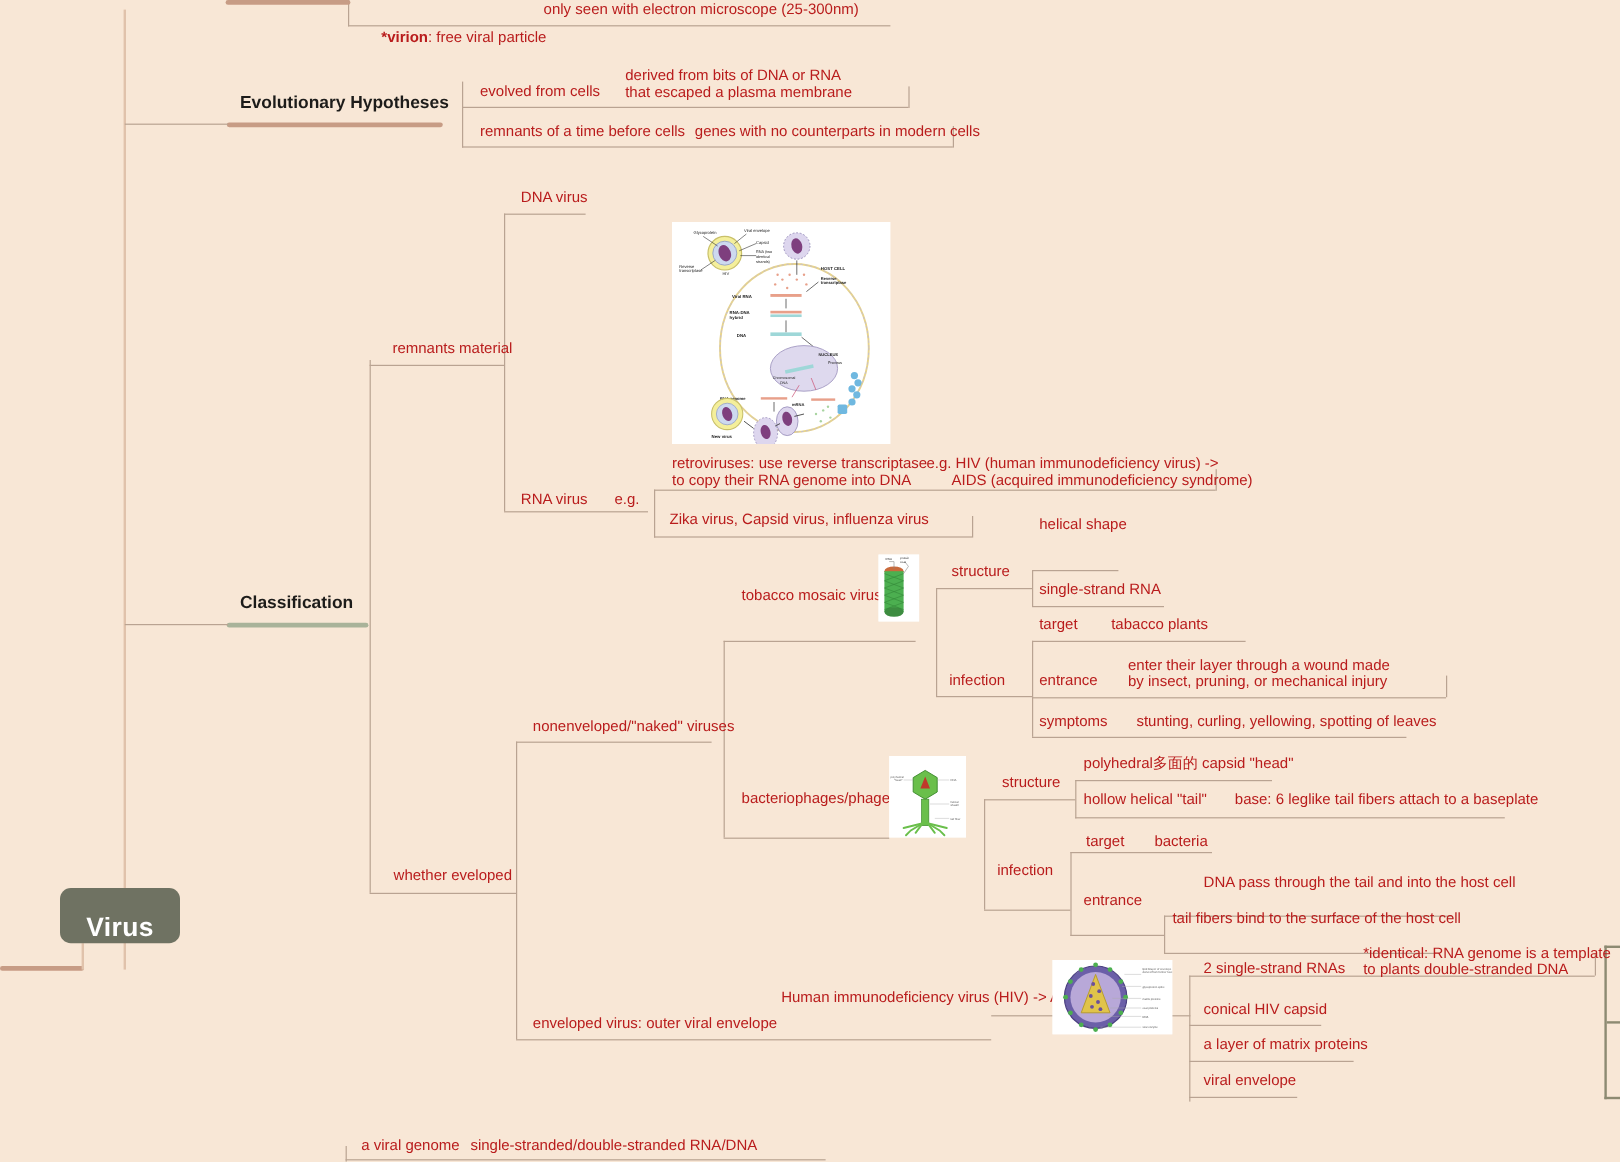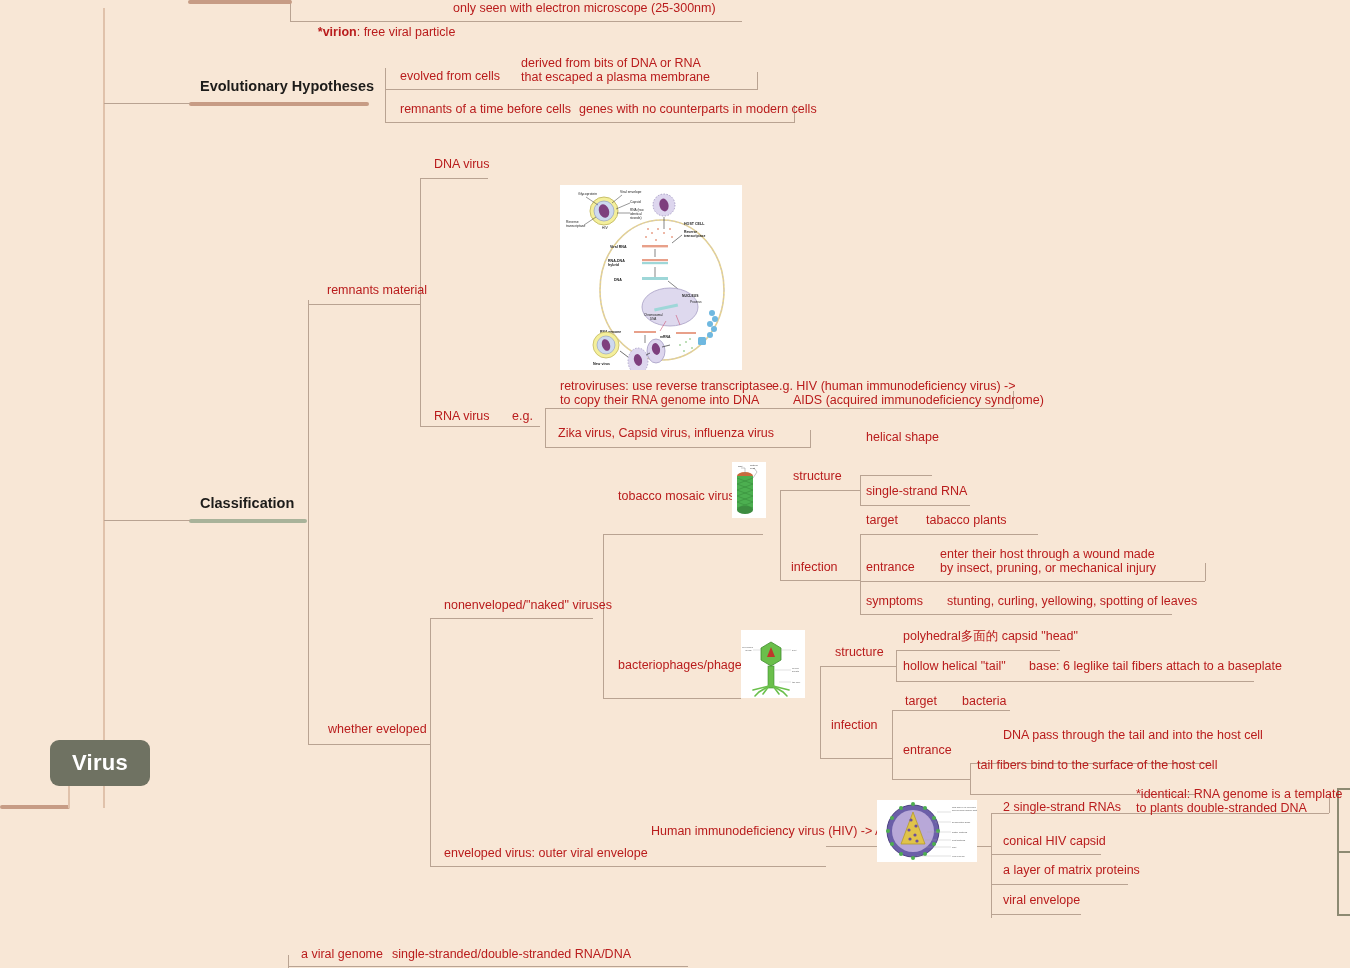--- a/index.html
+++ b/index.html
@@ -13,21 +13,21 @@
   }
   #canvas{position:absolute;left:0;top:0;width:1350px;height:968px;}
   .node{position:absolute;white-space:pre;line-height:1.30;}
   .lbl{font-size:12.5px;color:#b91c1c;}
   .root{
     position:absolute;
     background:#6f7262;
     color:#ffffff;
     font-size:22px;font-weight:bold;
     border-radius:9px;
-    display:flex;align-items:center;justify-content:center;
+    display:flex;align-items:flex-end;justify-content:center;
     letter-spacing:.3px;
   }
   .branch-title{
     position:absolute;
     font-size:14.5px;font-weight:bold;color:#1d1c1a;
     white-space:nowrap;
   }
   .ul-brown{position:absolute;height:4px;background:#c79c85;border-radius:2px;}
   .ul-green{position:absolute;height:4px;background:#a9b39a;border-radius:2px;}
   .ln{position:absolute;background:#b9a392;}
@@ -288,21 +288,21 @@
       <text x="18" y="7" font-size="2.5" fill="#333" font-family="sans-serif">coat</text>
     </svg>
   </div>
   <div class="node lbl" style="left:793px;top:468px;">structure</div>
   <div class="node lbl" style="left:866px;top:429px;">helical shape</div>
   <div class="node lbl" style="left:866px;top:483px;">single-strand RNA</div>
   <div class="node lbl" style="left:791px;top:559px;">infection</div>
   <div class="node lbl" style="left:866px;top:512px;">target</div>
   <div class="node lbl" style="left:926px;top:512px;">tabacco plants</div>
   <div class="node lbl" style="left:866px;top:559px;">entrance</div>
-  <div class="node lbl" style="left:940px;top:546px;">enter their host through a wound made</div>
+  <div class="node lbl" style="left:940px;top:546px;">enter their layer through a wound made</div>
   <div class="node lbl" style="left:940px;top:560px;">by insect, pruning, or mechanical injury</div>
   <div class="node lbl" style="left:866px;top:593px;">symptoms</div>
   <div class="node lbl" style="left:947px;top:593px;">stunting, curling, yellowing, spotting of leaves</div>
 
   <div class="node lbl" style="left:618px;top:657px;">bacteriophages/phages</div>
   <div class="img-box" style="left:741px;top:630px;width:64px;height:68px;">
     <svg viewBox="0 0 64 68" width="64" height="68">
       <rect width="64" height="68" fill="#ffffff"></rect>
       <polygon points="30,12 40,18 40,30 30,36 20,30 20,18" fill="#6abf4b" stroke="#3f8c2f" stroke-width="0.8"></polygon>
       <polygon points="30,17 34,27 26,27" fill="#c0392b"></polygon>

